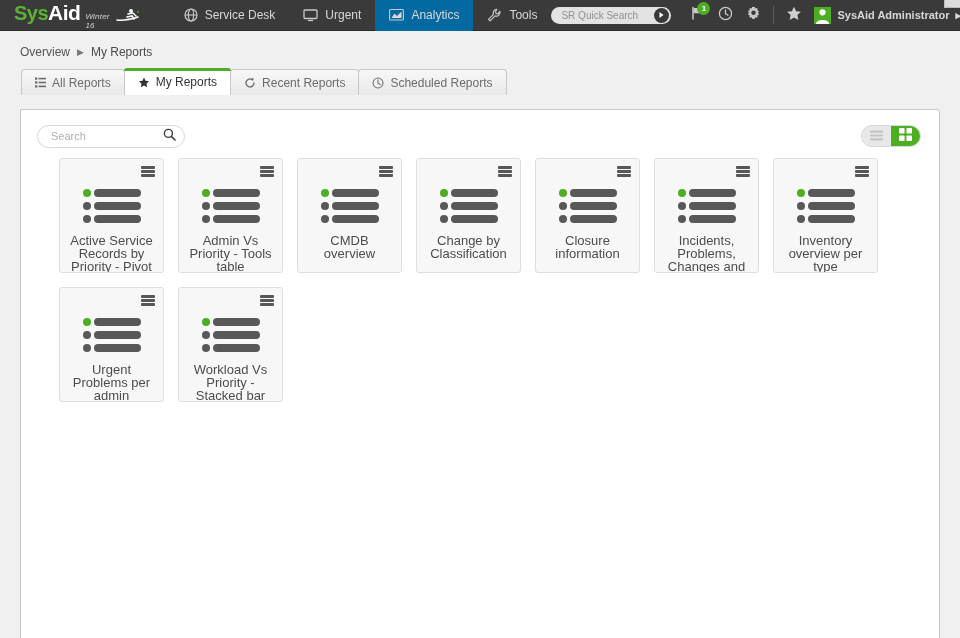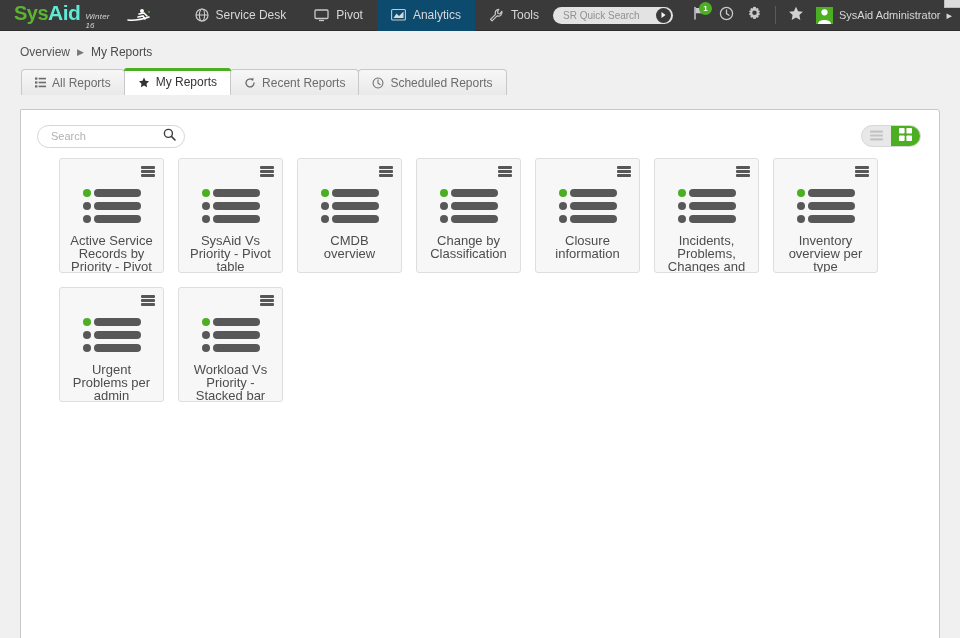--- a/index.html
+++ b/index.html
@@ -34,21 +34,21 @@
   .logo-sys {
     font-size: 20px;
     font-weight: bold;
     color: #5cb531;
     letter-spacing: -0.5px;
     line-height: 26px;
   }
   .logo-aid {
     font-size: 21px;
     font-weight: bold;
-    color: #5eead4;
+    color: #ffffff;
     letter-spacing: -0.5px;
     line-height: 26px;
   }
   .logo-season {
     font-size: 8px;
     color: #d4d4d4;
     margin-left: 5px;
     font-style: italic;
     letter-spacing: 0.2px;
     position: relative;
@@ -65,21 +65,21 @@
     display: flex;
     align-items: center;
     gap: 7px;
     padding: 0 14px;
     height: 31px;
     color: #d8d8d8;
     font-size: 12px;
     cursor: pointer;
     white-space: nowrap;
   }
-  .nav-item.active { background: #0c4a6e; }
+  .nav-item.active { background: #0369a1; }
   .nav-item svg { display: block; }
 
   .topbar-right {
     margin-left: auto;
     display: flex;
     align-items: center;
     gap: 0;
     padding-right: 8px;
     height: 31px;
   }
@@ -131,20 +131,21 @@
   }
   .topbar-divider {
     width: 1px; height: 18px;
     background: #5a5a5a;
     margin: 0 6px;
   }
   .user-chip {
     display: flex; align-items: center; gap: 6px;
     padding-left: 6px;
     cursor: pointer;
+    font-weight: bold;
   }
   .avatar {
     width: 17px; height: 17px;
     background: #4caf22;
     display: flex; align-items: flex-end; justify-content: center;
     overflow: hidden;
     flex-shrink: 0;
   }
   .user-name { font-size: 11px; color: #d8d8d8; white-space: nowrap; }
 
@@ -379,21 +380,21 @@
       <span>Service Desk</span>
     </div>
 
     <div class="nav-item">
       <span>
         <svg width="15" height="14" viewBox="0 0 15 14">
             <rect x="1" y="2" width="13" height="8.5" rx="1" stroke="#c9c9c9" stroke-width="1.3" fill="none"></rect>
             <line x1="5" y1="12.5" x2="10" y2="12.5" stroke="#c9c9c9" stroke-width="1.3"></line>
           </svg>
       </span>
-      <span>Pivot</span>
+      <span>Urgent</span>
     </div>
 
     <div class="nav-item active">
       <span>
         <svg width="15" height="14" viewBox="0 0 15 14">
             <rect x="0.6" y="1.5" width="13.8" height="10.5" rx="1" stroke="#c9c9c9" stroke-width="1.1" fill="none"></rect>
             <path d="M2.5 10 L5.5 5.5 L8 8 L12.5 3.5 L12.5 10 Z" fill="#d8d8d8"></path>
           </svg>
       </span>
       <span>Analytics</span>
@@ -600,21 +601,21 @@
           </div>
           <div class="thumb-row">
             <span class="thumb-dot"></span>
             <span class="thumb-bar"></span>
           </div>
           <div class="thumb-row">
             <span class="thumb-dot"></span>
             <span class="thumb-bar"></span>
           </div>
         </div>
-        <div class="card-title">SysAid Vs Priority - Pivot table</div>
+        <div class="card-title">Admin Vs Priority - Tools table</div>
       </div>
       <div class="card">
         <div class="card-menu">
           <i></i>
           <i></i>
           <i></i>
         </div>
         <div class="card-thumb">
           <div class="thumb-row">
             <span class="thumb-dot green"></span>

